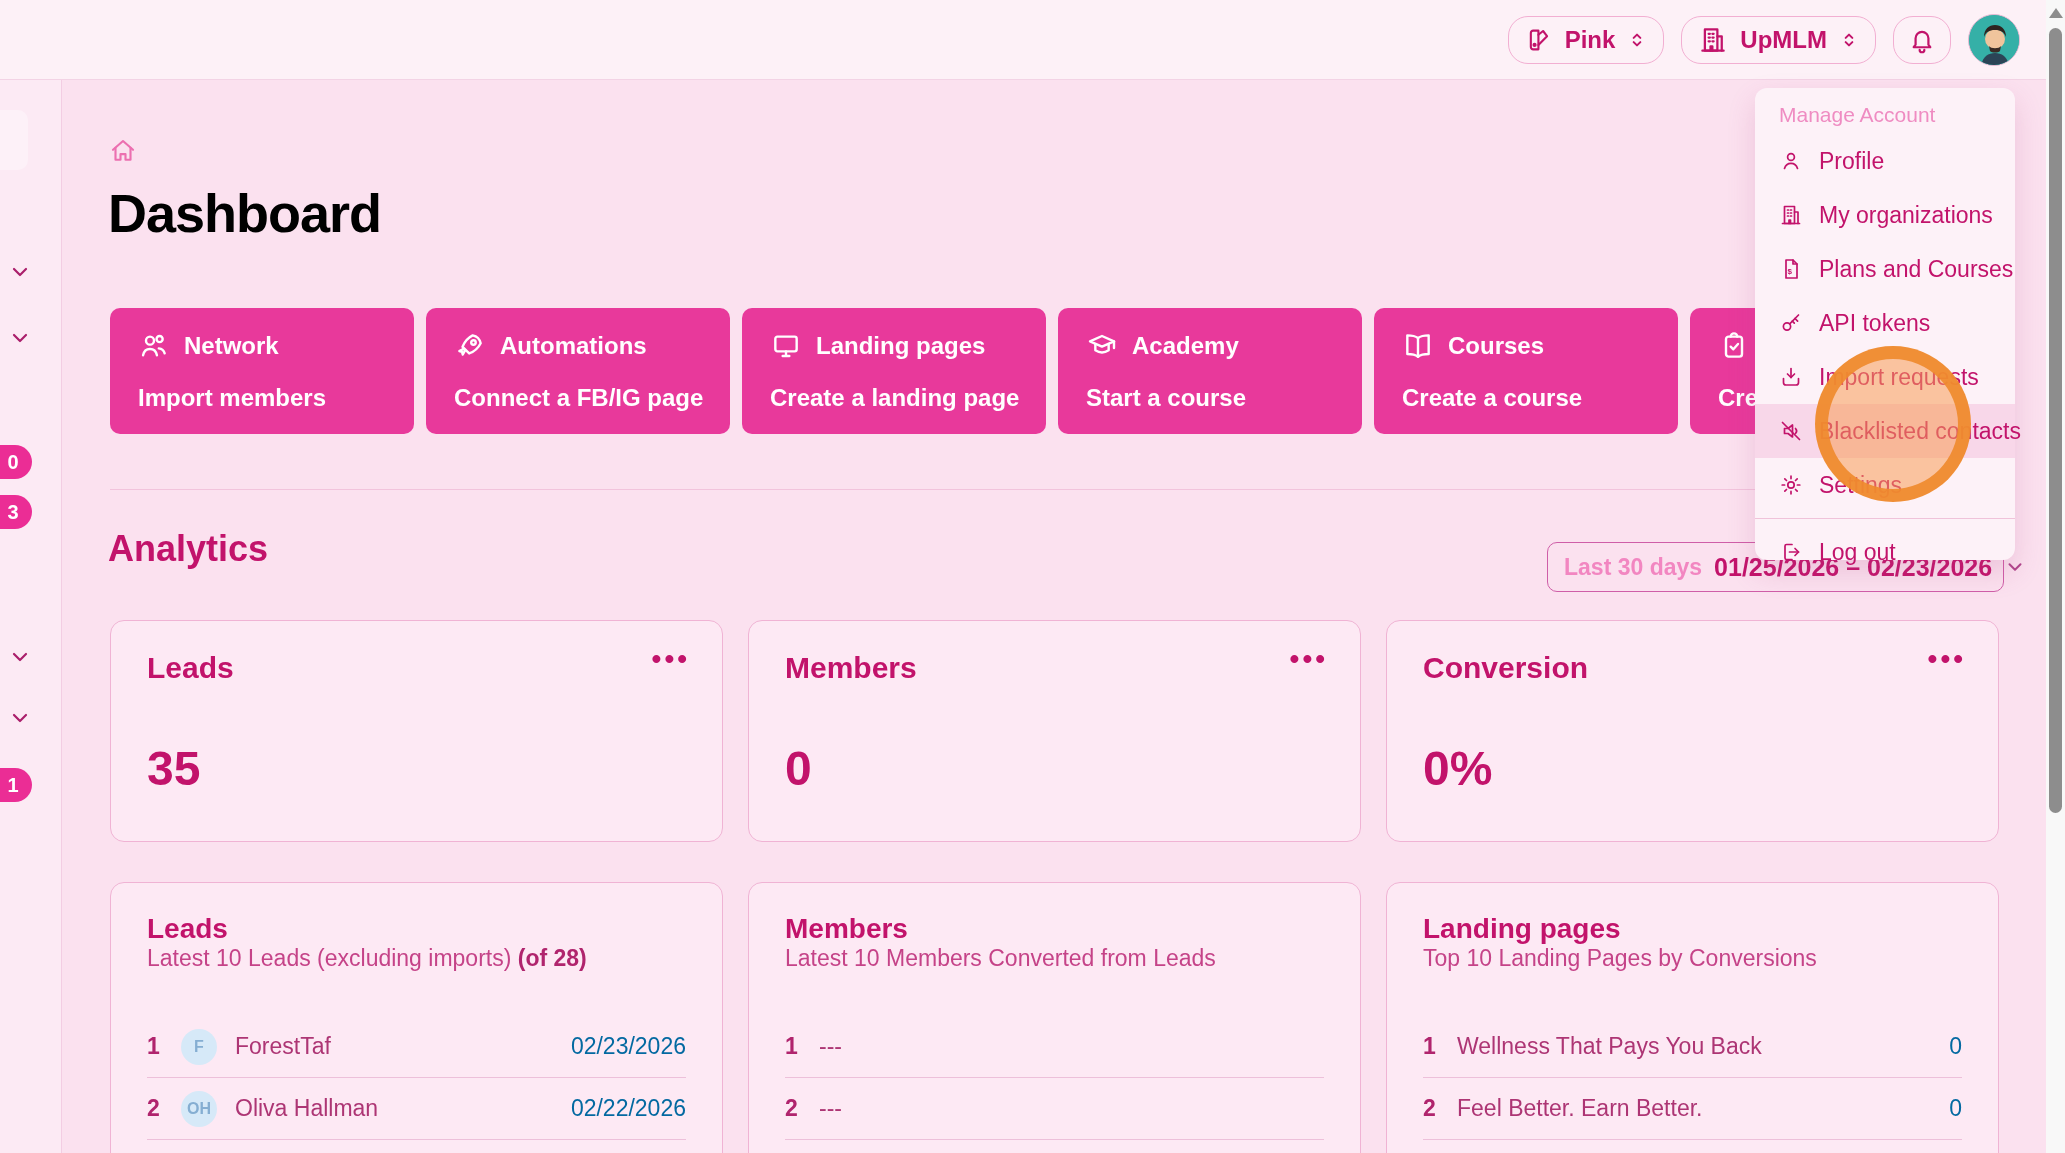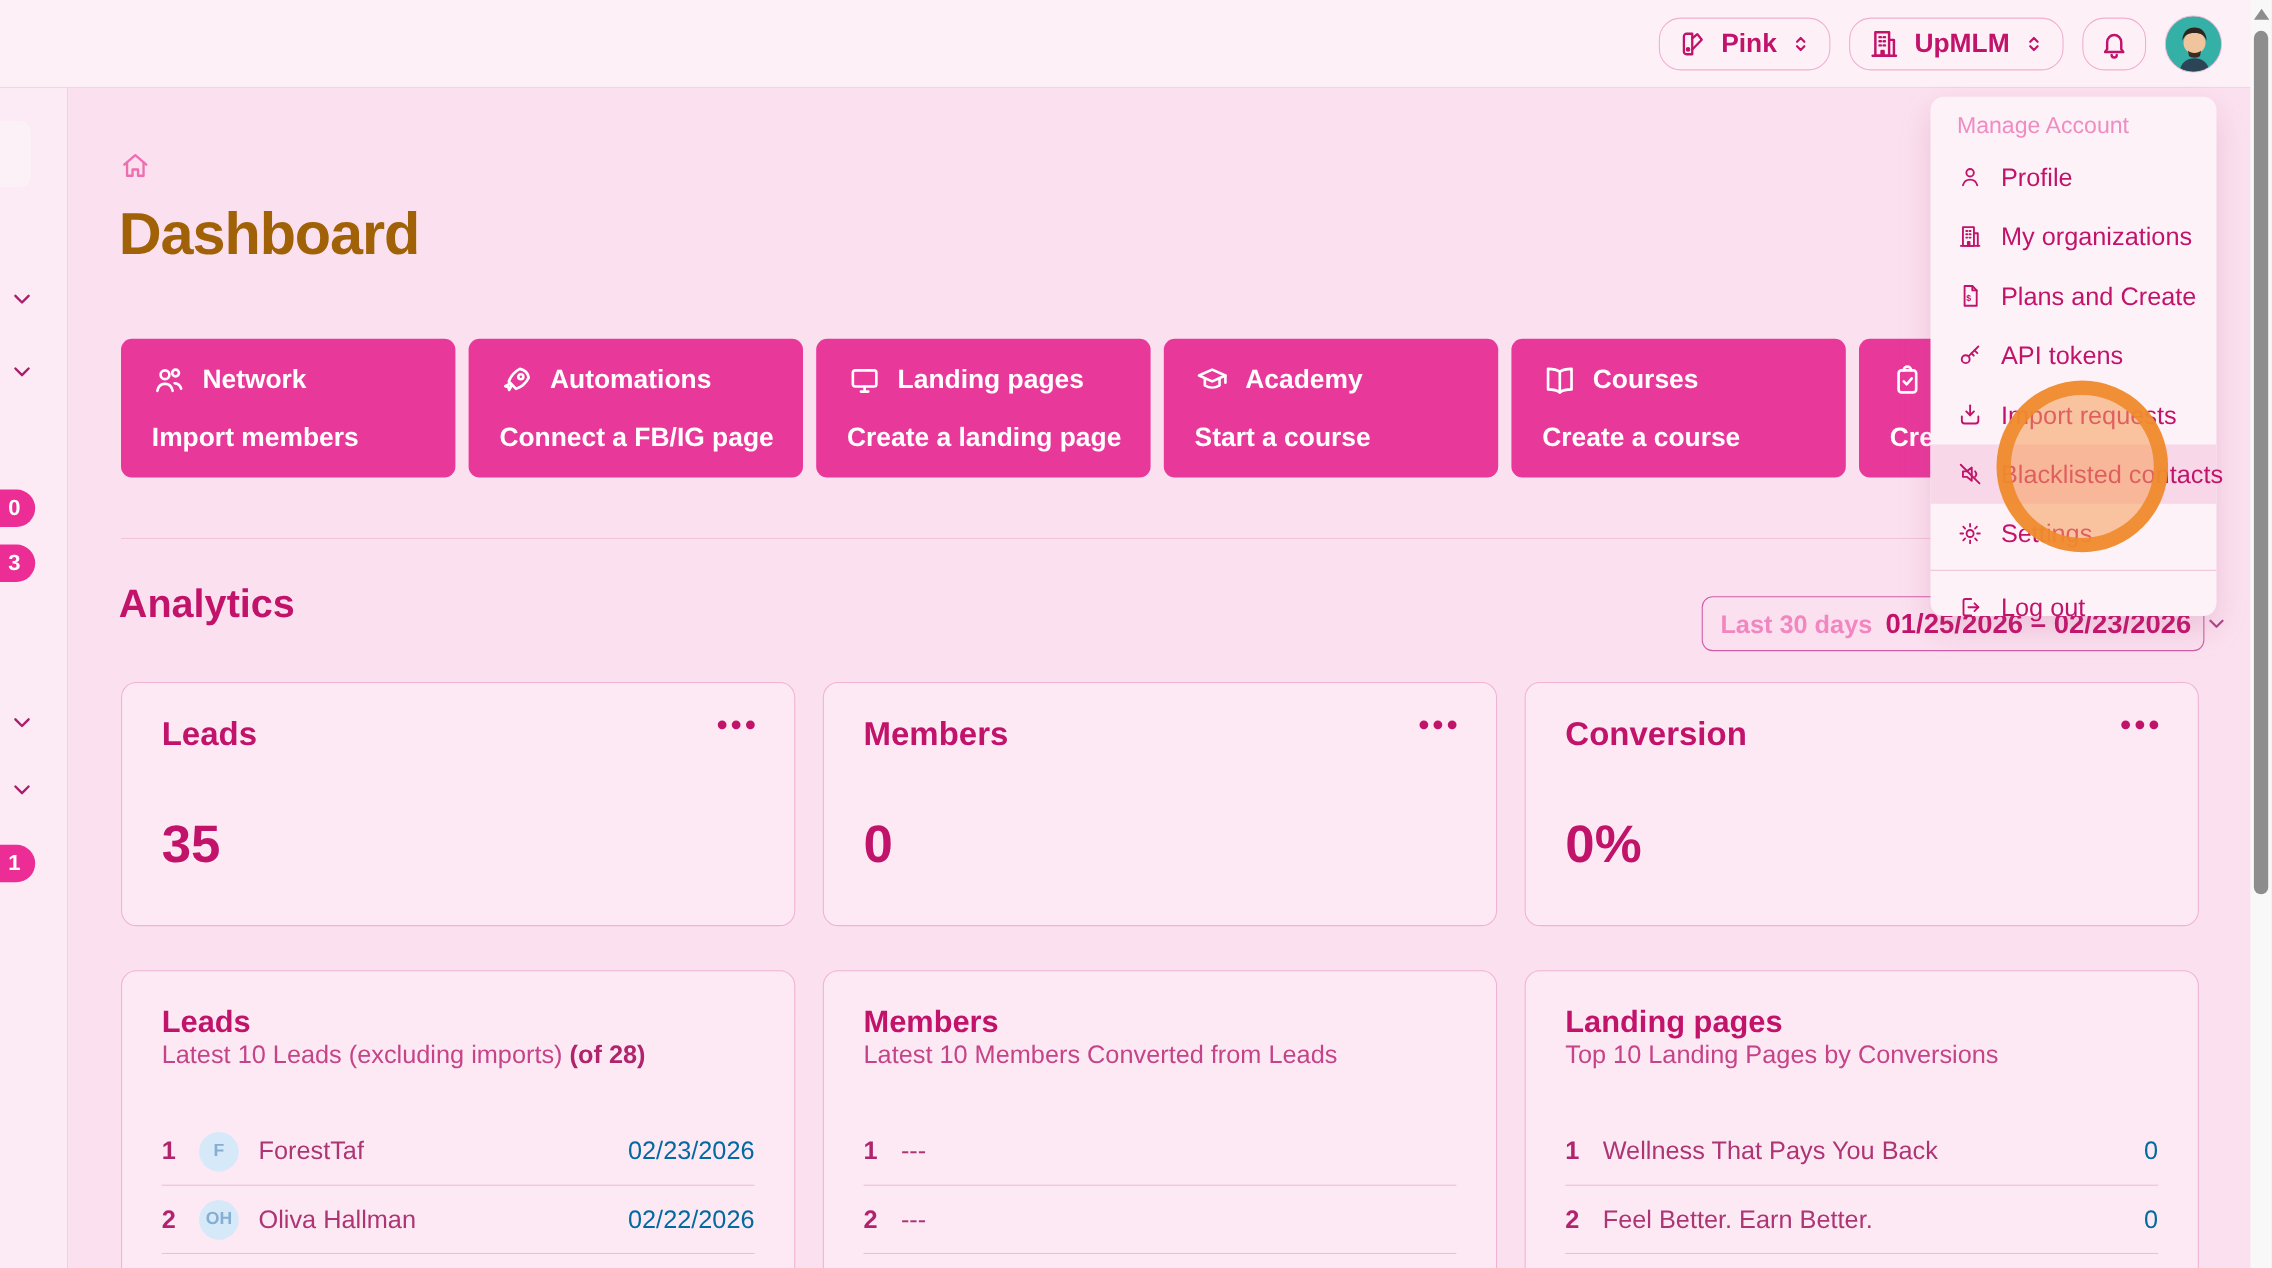--- a/index.html
+++ b/index.html
@@ -63,21 +63,21 @@
   }
 
   
   .content{
     position:absolute; left:62px; top:80px; width:1984px; height:1073px;
     background:#fbe1ef; overflow:hidden; z-index:1;
   }
   .home{ position:absolute; left:46px; top:56px; color:#ec6fb0; cursor:pointer; }
   .page-title{
     position:absolute; left:46px; top:102px;
-    font-size:54px; font-weight:800; color:#a16207; letter-spacing:-1px;
+    font-size:54px; font-weight:800; color:#000000; letter-spacing:-1px;
   }
 
   .qa-row{ position:absolute; left:48px; top:228px; display:flex; gap:12px; }
   .qa-card{
     width:304px; height:126px; border-radius:10px; background:#e8399b;
     color:#fff; padding:22px 28px; display:flex; flex-direction:column;
     justify-content:space-between; cursor:pointer; flex:none;
   }
   .qa-top{ display:flex; align-items:center; gap:14px; }
   .qa-title{ font-size:24px; font-weight:bold; }
@@ -463,21 +463,21 @@
   </div>
 
   <div class="menu-item">
     <span class="mi">
       <svg width="24" height="24" viewBox="0 0 24 24" fill="none" stroke="currentColor" stroke-width="1.7" stroke-linecap="round" stroke-linejoin="round">
         <path d="M7 3h7l4 4v14H7z"></path>
           <path d="M14 3v4h4"></path>
         <text x="8.6" y="16.5" font-size="8" fill="currentColor" stroke="none" font-family="Liberation Sans, sans-serif" font-weight="bold">$</text>
       </svg>
     </span>
-    <span>Plans and Create</span>
+    <span>Plans and Courses</span>
   </div>
 
   <div class="menu-item">
     <span class="mi">
       <svg width="24" height="24" viewBox="0 0 24 24" fill="none" stroke="currentColor" stroke-width="1.7" stroke-linecap="round" stroke-linejoin="round">
         <circle cx="8" cy="15.5" r="3.6"></circle>
           <path d="M10.7 12.8L19.5 4"></path>
           <path d="M16 7.5l2.6 2.6"></path>
           <path d="M13.3 10.2l2 2"></path>
       </svg>

